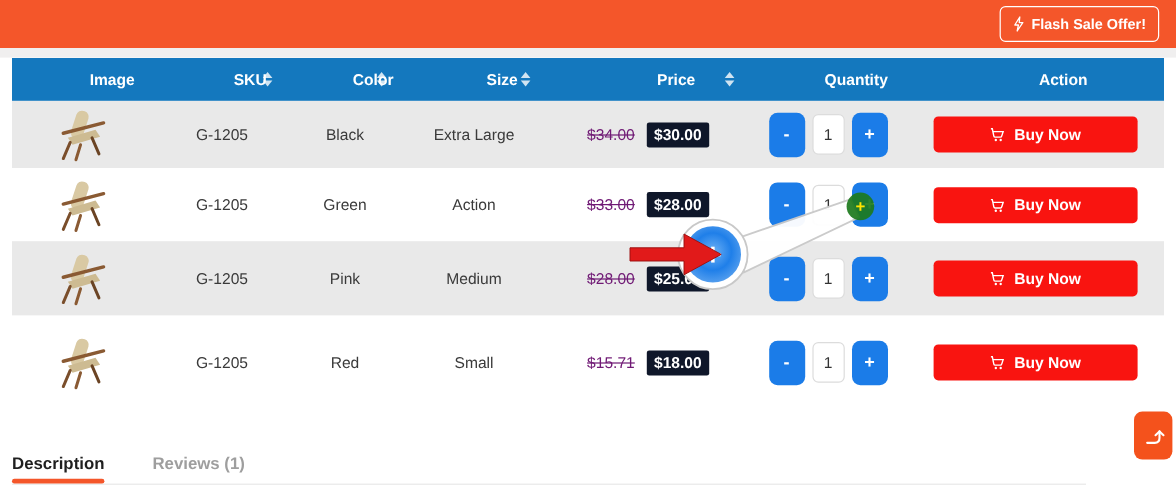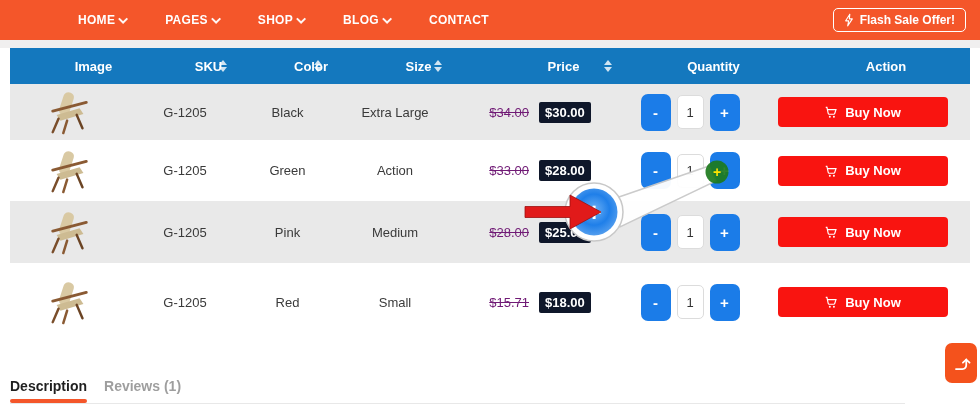--- a/index.html
+++ b/index.html
@@ -35,21 +35,21 @@
   .nav-menu {
     display: flex; gap: 37px; margin-left: 50px;
     color: #fff; font-size: 12px; font-weight: bold; letter-spacing: .3px;
   }
   .nav-item { display: flex; align-items: center; gap: 6px; cursor: pointer; white-space: nowrap; }
   .flash-btn {
     margin-left: auto; margin-right: 6px;
     display: flex; align-items: center; gap: 6px;
     background: transparent; border: 1.5px solid #ffffff; border-radius: 5px;
     color: #fff; font-family: inherit; font-size: 12px; font-weight: bold;
-    height: 24px; padding: 8px 10px; cursor: pointer; white-space: nowrap;
+    height: 30px; padding: 8px 10px; cursor: pointer; white-space: nowrap;
   }
 
   .gap-strip { height: 8px; background: #f0efef; }
 
   
   .table-wrap { margin: 0 10px; }
   table { width: 100%; border-collapse: collapse; table-layout: fixed; }
   col.c-image { width: 120px; } col.c-sku { width: 110px; } col.c-color { width: 95px; }
   col.c-size { width: 120px; } col.c-price { width: 170px; } col.c-qty { width: 130px; }
   col.c-action { width: 215px; }
@@ -94,21 +94,21 @@
 
   .buy-btn {
     width: 170px; height: 30px; border: none; border-radius: 4px;
     background: #f91410; color: #fff; font-family: inherit;
     font-size: 13px; font-weight: bold; cursor: pointer;
     display: inline-flex; align-items: center; justify-content: center; gap: 7px;
   }
 
   
   .tabs-row { margin: 37px 10px 0; position: relative; }
-  .tabs { display: flex; gap: 17px; align-items: center; }
+  .tabs { display: flex; gap: 40px; align-items: center; }
   .tab { font-size: 14px; font-weight: 600; color: #9e9e9e; padding-bottom: 9px; position: relative; cursor: pointer; white-space: nowrap; }
   .tab.active { color: #1f1f1f; font-weight: 700; }
   .tab.active::after {
     content: ""; position: absolute; left: 0; right: 0; bottom: 0;
     height: 4px; background: #f4562a; border-radius: 2px;
   }
   .tabs-divider { width: 895px; height: 1px; background: #e8e8e8; }
 
   
   .scrolltop {
@@ -118,41 +118,20 @@
     display: flex; align-items: center; justify-content: center;
   }
 
   
   .overlay { position: absolute; left: 0; top: 0; pointer-events: none; z-index: 40; }
 </style>
 </head>
 <body>
 
 <nav class="topnav">
-  <div class="nav-menu">
-    <span class="nav-item">
-      <span>HOME</span>
-      <span class="chev"></span>
-    </span>
-    <span class="nav-item">
-      <span>PAGES</span>
-      <span class="chev"></span>
-    </span>
-    <span class="nav-item">
-      <span>SHOP</span>
-      <span class="chev"></span>
-    </span>
-    <span class="nav-item">
-      <span>BLOG</span>
-      <span class="chev"></span>
-    </span>
-    <span class="nav-item">
-      <span>CONTACT</span>
-    </span>
-  </div>
   <button class="flash-btn">
     <span style="display:flex">
       <svg width="10" height="14" viewBox="0 0 12 16">
           <path d="M7 1 L2 9 H5.6 L4.4 15 L10 6.6 H6.4 Z" fill="none" stroke="#fff" stroke-width="1.3" stroke-linejoin="round"></path>
         </svg>
     </span>
     <span>Flash Sale Offer!</span>
   </button>
 </nav>
 

